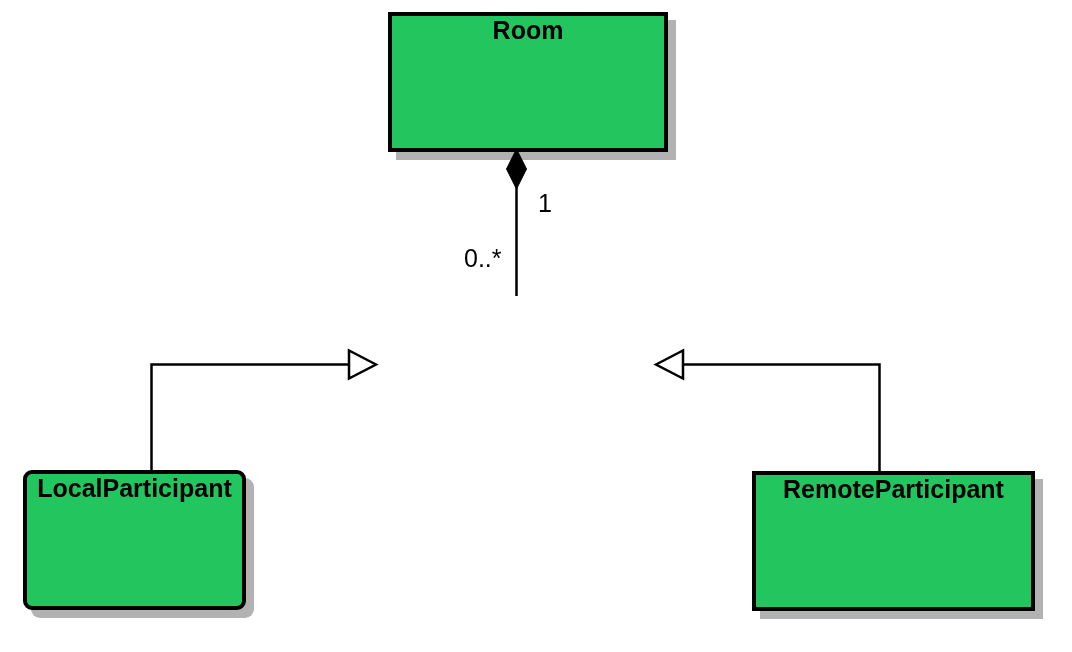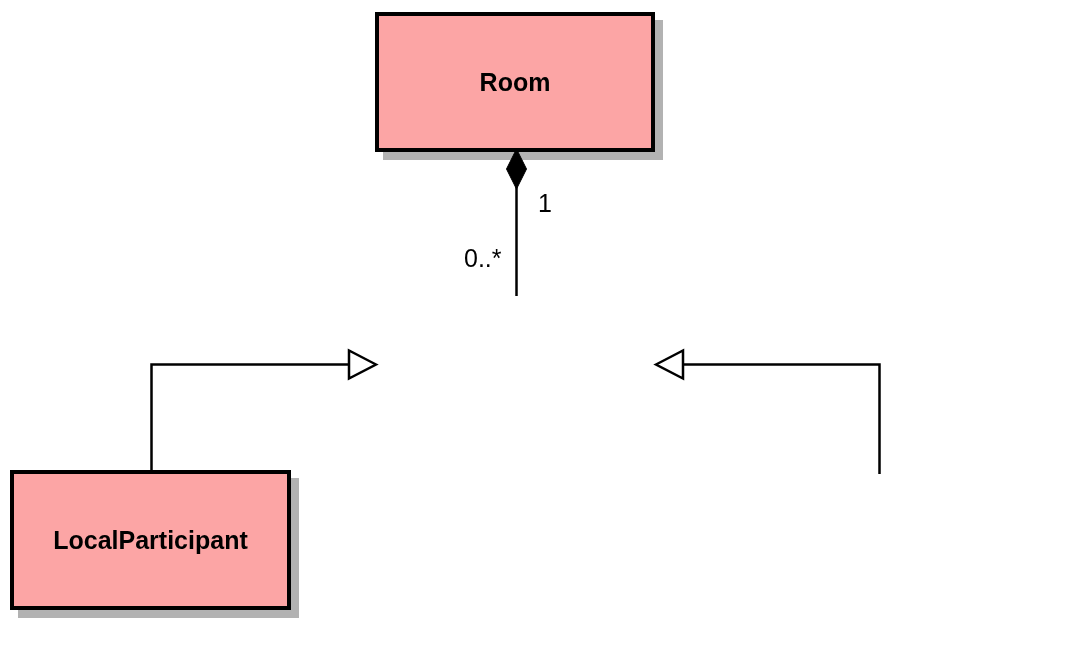--- a/index.html
+++ b/index.html
@@ -12,36 +12,37 @@
     width: 1072px;
     height: 652px;
     background: #ffffff;
     overflow: hidden;
     font-family: "Liberation Sans", sans-serif;
   }
   .uml-box {
     position: absolute;
     box-sizing: border-box;
     border: 4px solid #000000;
-    background: #fca5a5;
+    background: #22c55e;
     box-shadow: 8px 8px 0 0 #b2b2b2;
     display: flex;
-    align-items: center;
+    align-items: flex-start;
     justify-content: center;
     z-index: 1;
+    margin-left: 13px;
   }
   .uml-box .class-label {
     font-size: 25px;
     font-weight: bold;
     color: #000000;
     white-space: nowrap;
   }
   #box-room        { left: 375px; top: 12px;  width: 280px; height: 140px; }
   #box-participant { left: 375px; top: 294px; width: 282px; height: 140px; }
-  #box-local       { left: 10px;  top: 470px; width: 281px; height: 140px; }
+  #box-local       { left: 10px;  top: 470px; width: 223px; height: 140px; border-radius: 9px; }
   #box-remote      { left: 739px; top: 471px; width: 283px; height: 140px; }
 
   .connector-layer {
     position: absolute;
     left: 0;
     top: 0;
     width: 1072px;
     height: 652px;
     z-index: 2;
     pointer-events: none;
@@ -64,20 +65,23 @@
 
   <div class="uml-box" id="box-room">
     <span class="class-label">Room</span>
   </div>
 
 
   <div class="uml-box" id="box-local">
     <span class="class-label">LocalParticipant</span>
   </div>
 
+  <div class="uml-box" id="box-remote">
+    <span class="class-label">RemoteParticipant</span>
+  </div>
 
   <svg class="connector-layer" viewBox="0 0 1072 652" xmlns="http://www.w3.org/2000/svg">
 
     <line x1="516.5" y1="150" x2="516.5" y2="296" stroke="#000000" stroke-width="2.5"></line>
     <polygon points="516.5,149 526.5,169 516.5,189 506.5,169" fill="#000000" stroke="#000000" stroke-width="1"></polygon>
 
     <polyline points="151.5,474 151.5,364.5 349,364.5" fill="none" stroke="#000000" stroke-width="2.5"></polyline>
     <polygon points="376,364.5 349,350.5 349,378.5" fill="#ffffff" stroke="#000000" stroke-width="2.5"></polygon>
 
     <polyline points="879.5,474 879.5,364.5 683,364.5" fill="none" stroke="#000000" stroke-width="2.5"></polyline>

